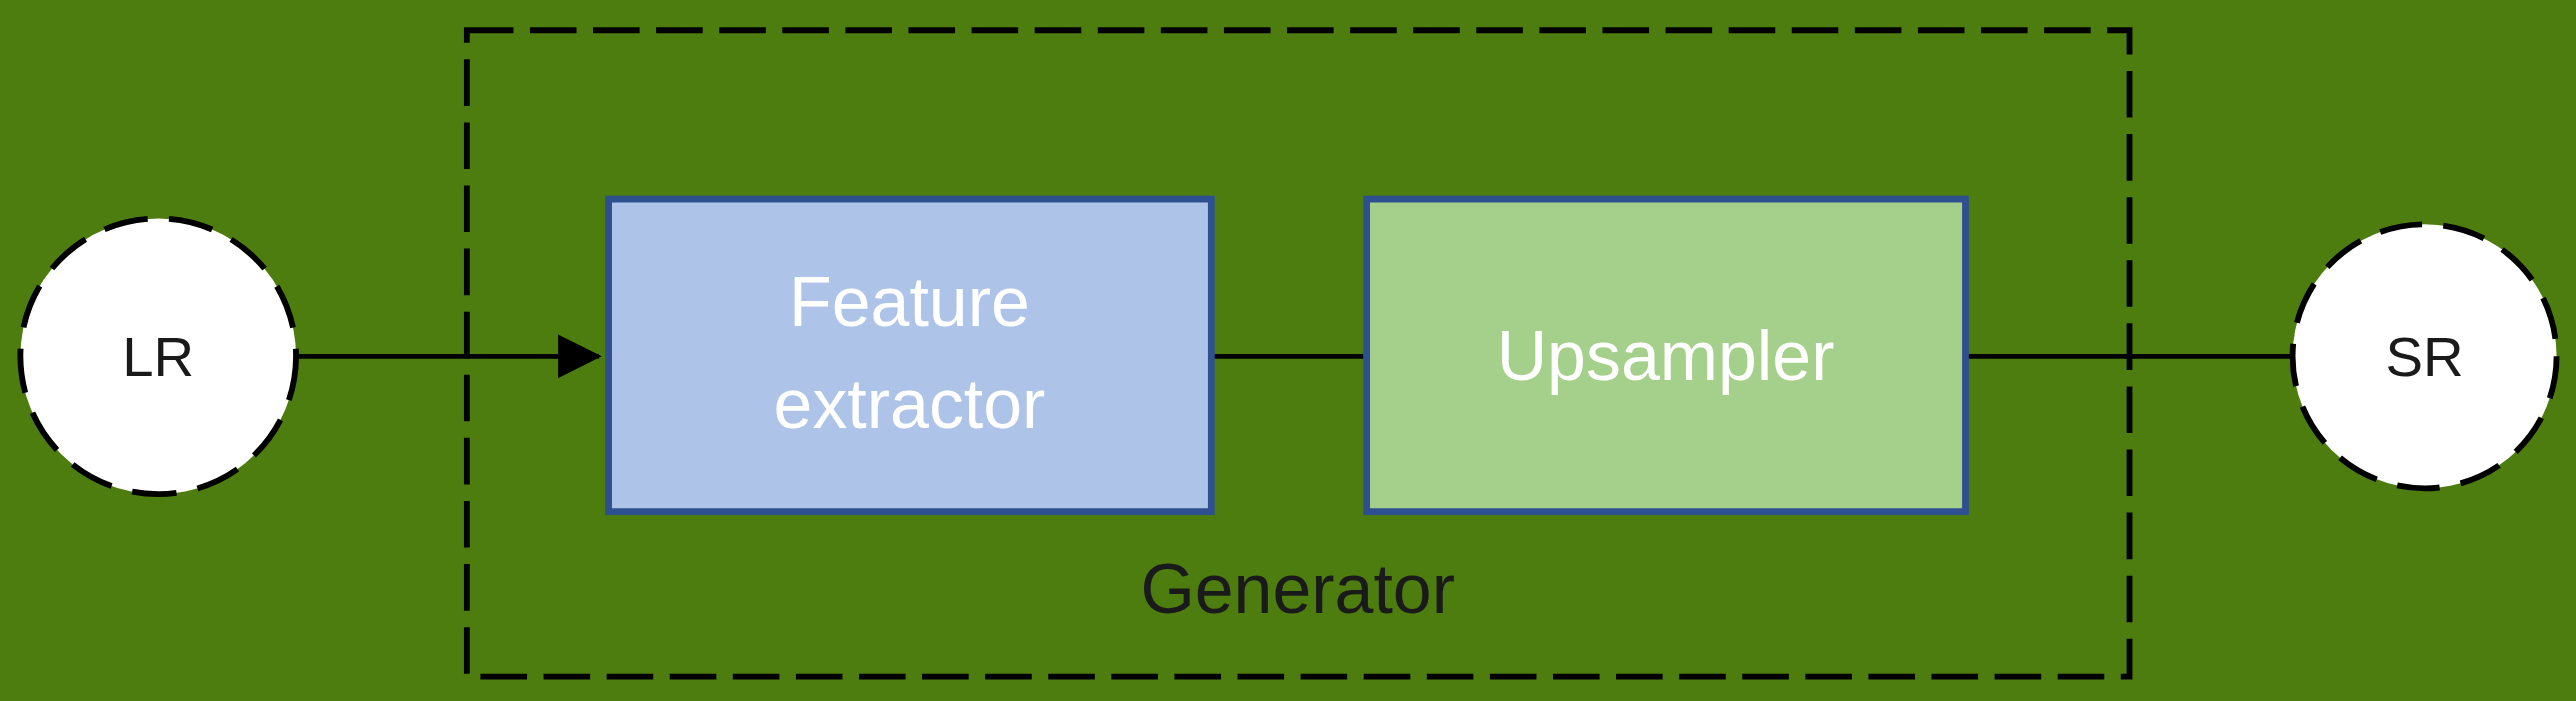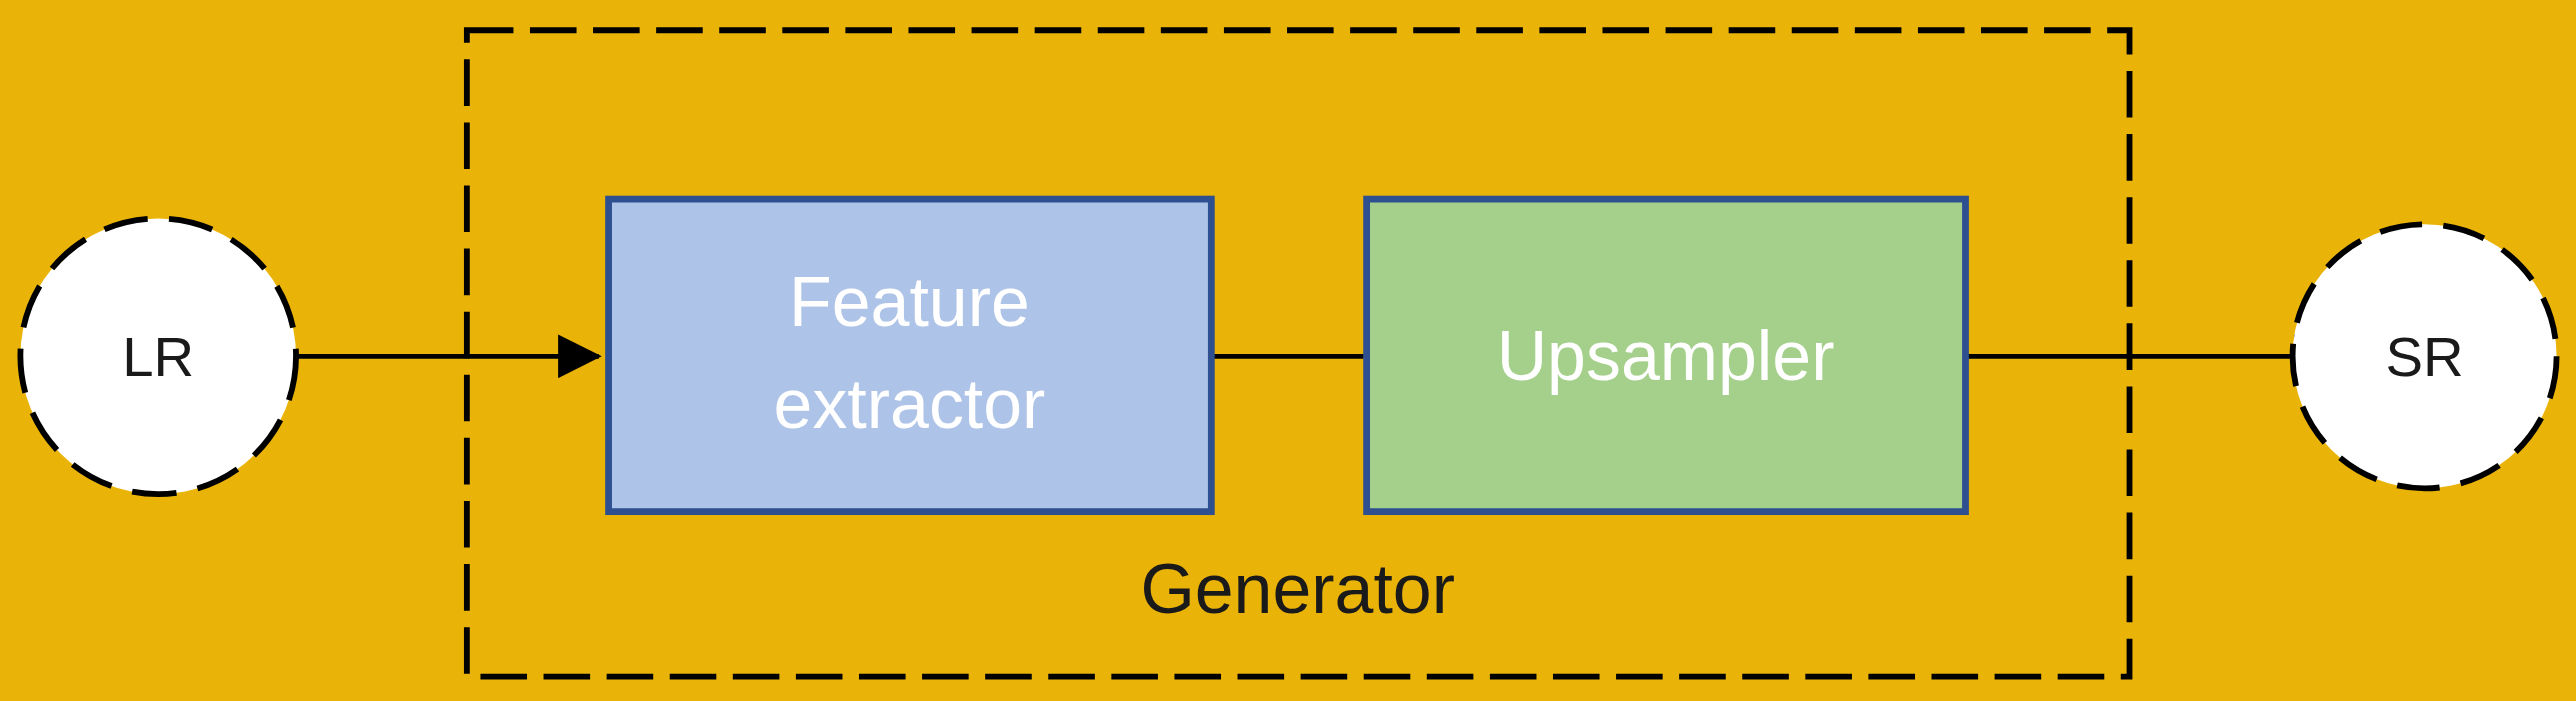--- a/index.html
+++ b/index.html
@@ -8,21 +8,21 @@
     padding: 0;
     background: #ffffff;
   }
   body {
     font-family: "Liberation Sans", sans-serif;
   }
   #canvas {
     position: relative;
     width: 2576px;
     height: 702px;
-    background: #eab308;
+    background: #4d7c0f;
     overflow: hidden;
   }
   #diagram-svg {
     position: absolute;
     top: 0;
     left: 0;
     width: 2576px;
     height: 702px;
     display: block;
   }

